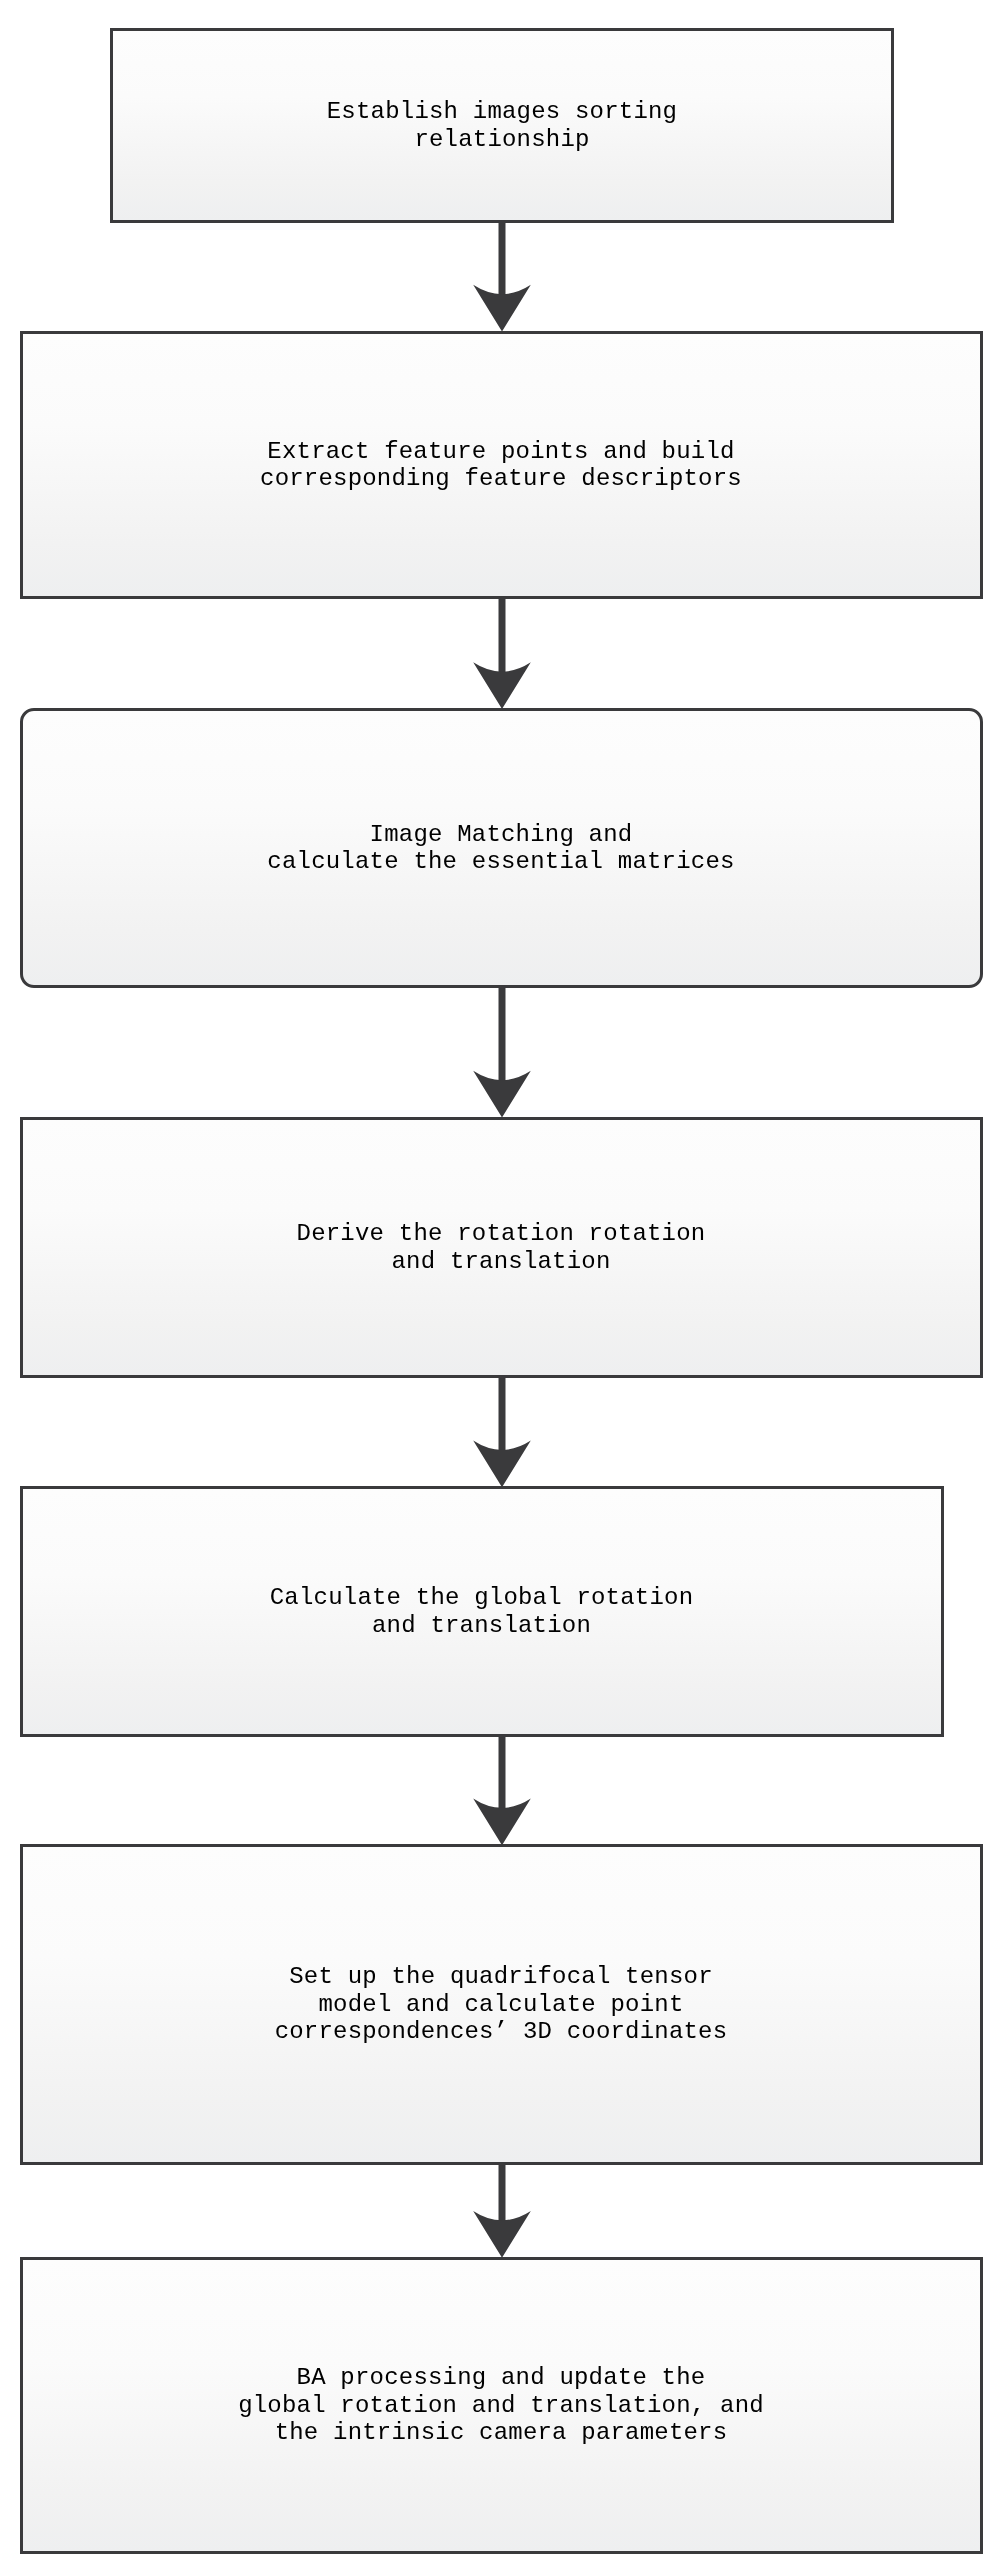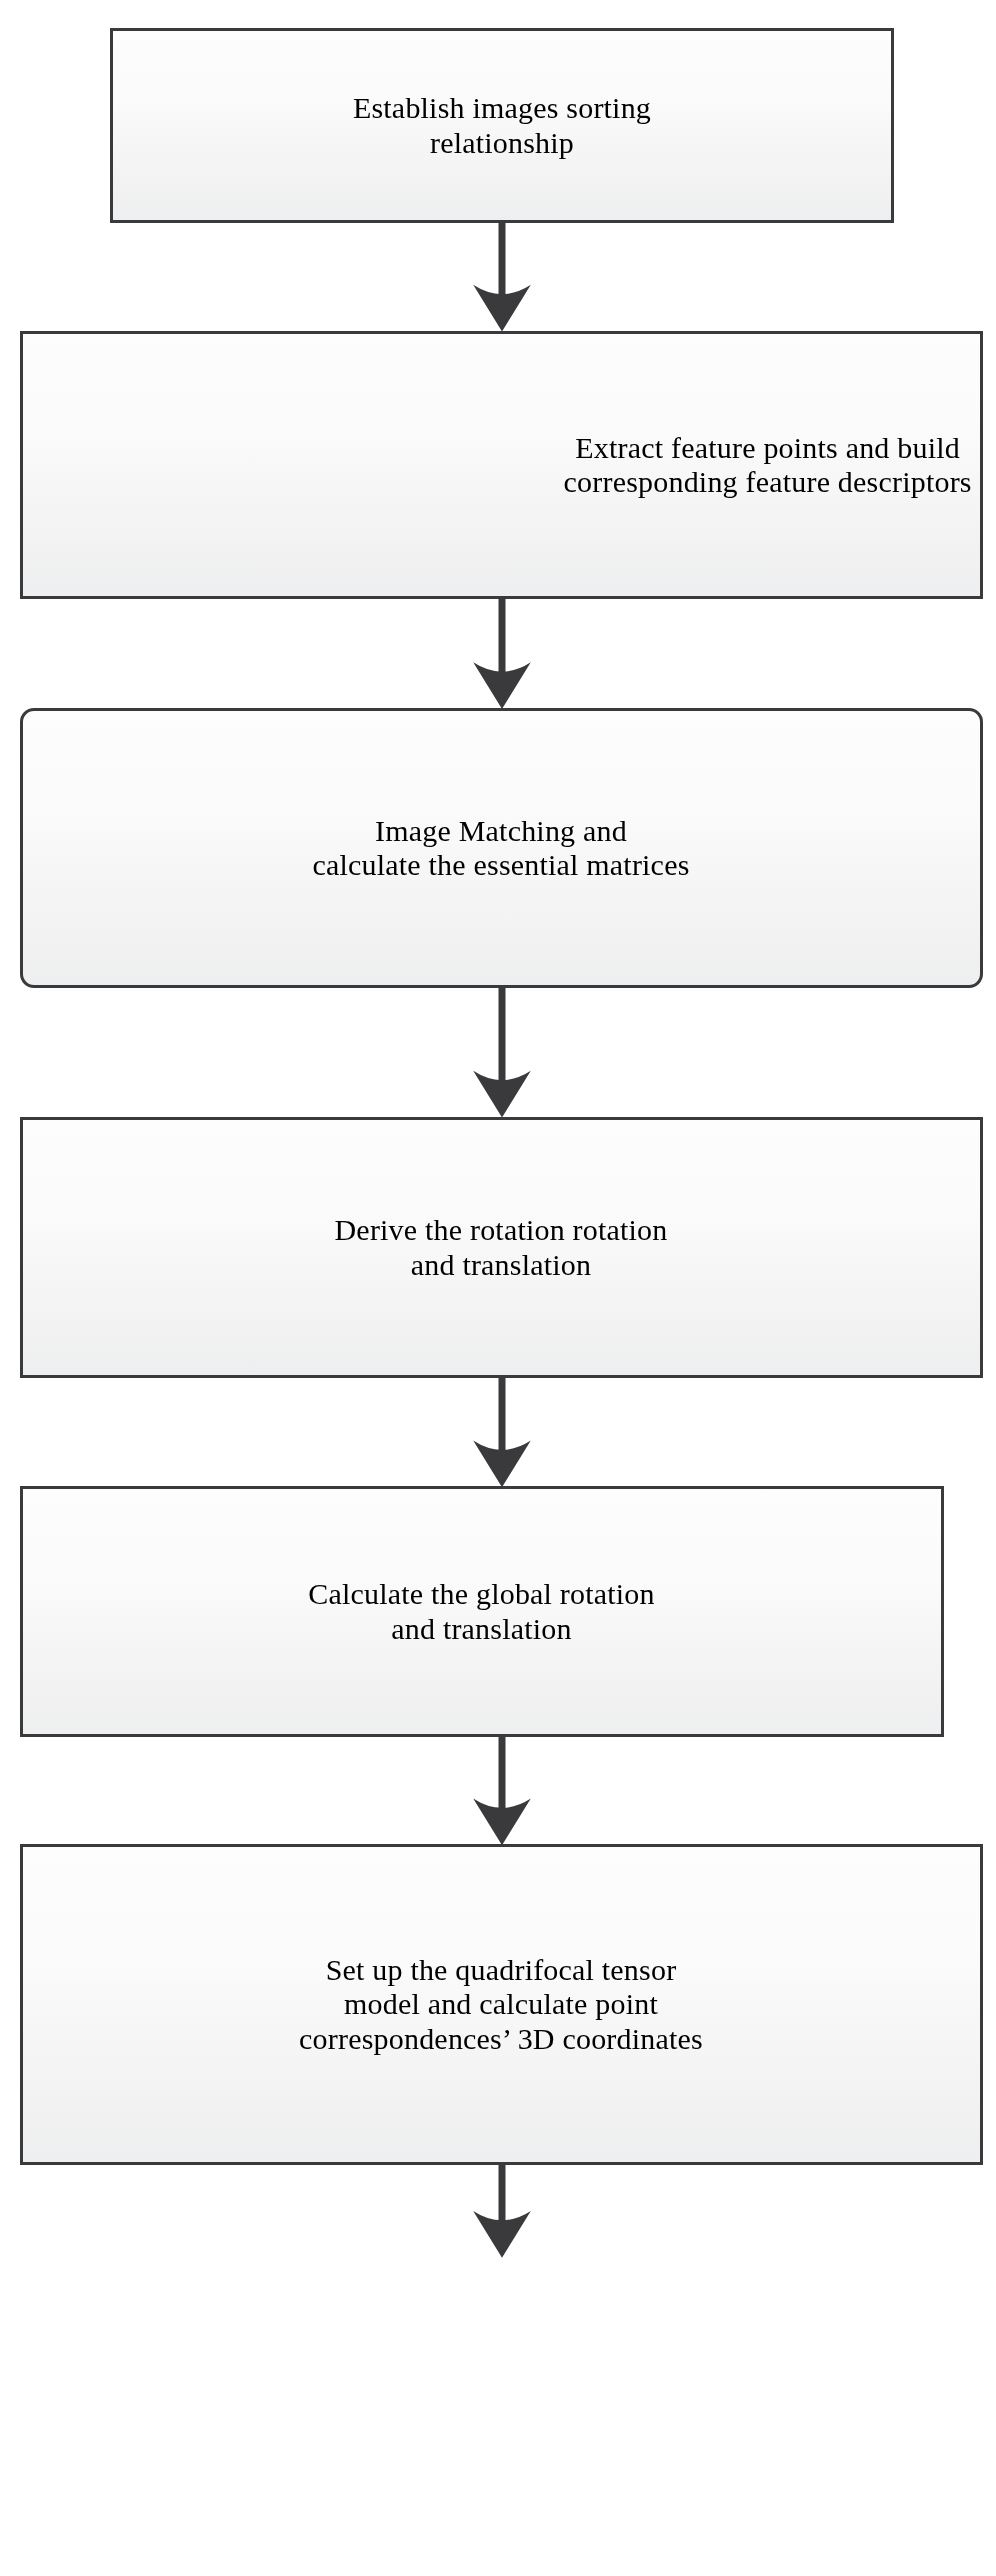--- a/index.html
+++ b/index.html
@@ -51,26 +51,27 @@
       linear-gradient(to bottom, rgba(120,120,120,0.22) 0.8px, transparent 0.8px);
     background-size: 3.1px 3.1px, 3.1px 3.1px;
     opacity: 0.55;
     pointer-events: none;
   }
 
   .node-label {
     display: block;
     padding: 0 7.8px;
     white-space: pre-line;
-    font-size: 30px;
+    font-size: 24px;
+    font-family: Liberation Mono, monospace;
   }
 
   
   #node-1 { left: 110px; top: 28px;  width: 784px; height: 195px; }
-  #node-2 { left: 19.5px;  top: 331px; width: 963px; height: 268px; justify-content: flex-end; }
+  #node-2 { left: 19.5px;  top: 331px; width: 963px; height: 268px; }
   #node-3 { left: 19.5px;  top: 708px; width: 963px; height: 280px; border-radius: 14px; }
   #node-4 { left: 19.5px;  top: 1117px; width: 963px; height: 261px; }
   #node-5 { left: 19.5px;  top: 1486px; width: 924px; height: 251px; }
   #node-6 { left: 19.5px;  top: 1844px; width: 963px; height: 321px; }
   #node-7 { left: 19.5px;  top: 2257px; width: 963px; height: 297px; }
 
   .edge {
     position: absolute;
     left: 0;
     top: 0;
@@ -144,15 +145,20 @@
     <span class="node-label">Calculate the global rotation
 and translation</span>
   </div>
 
   <div class="node" id="node-6">
     <span class="node-label">Set up the quadrifocal tensor
 model and calculate point
 correspondences’ 3D  coordinates</span>
   </div>
 
+  <div class="node" id="node-7">
+    <span class="node-label">BA processing and update the
+global rotation and translation, and
+the intrinsic camera parameters</span>
+  </div>
 
 </div>
 
 
 </body></html>

